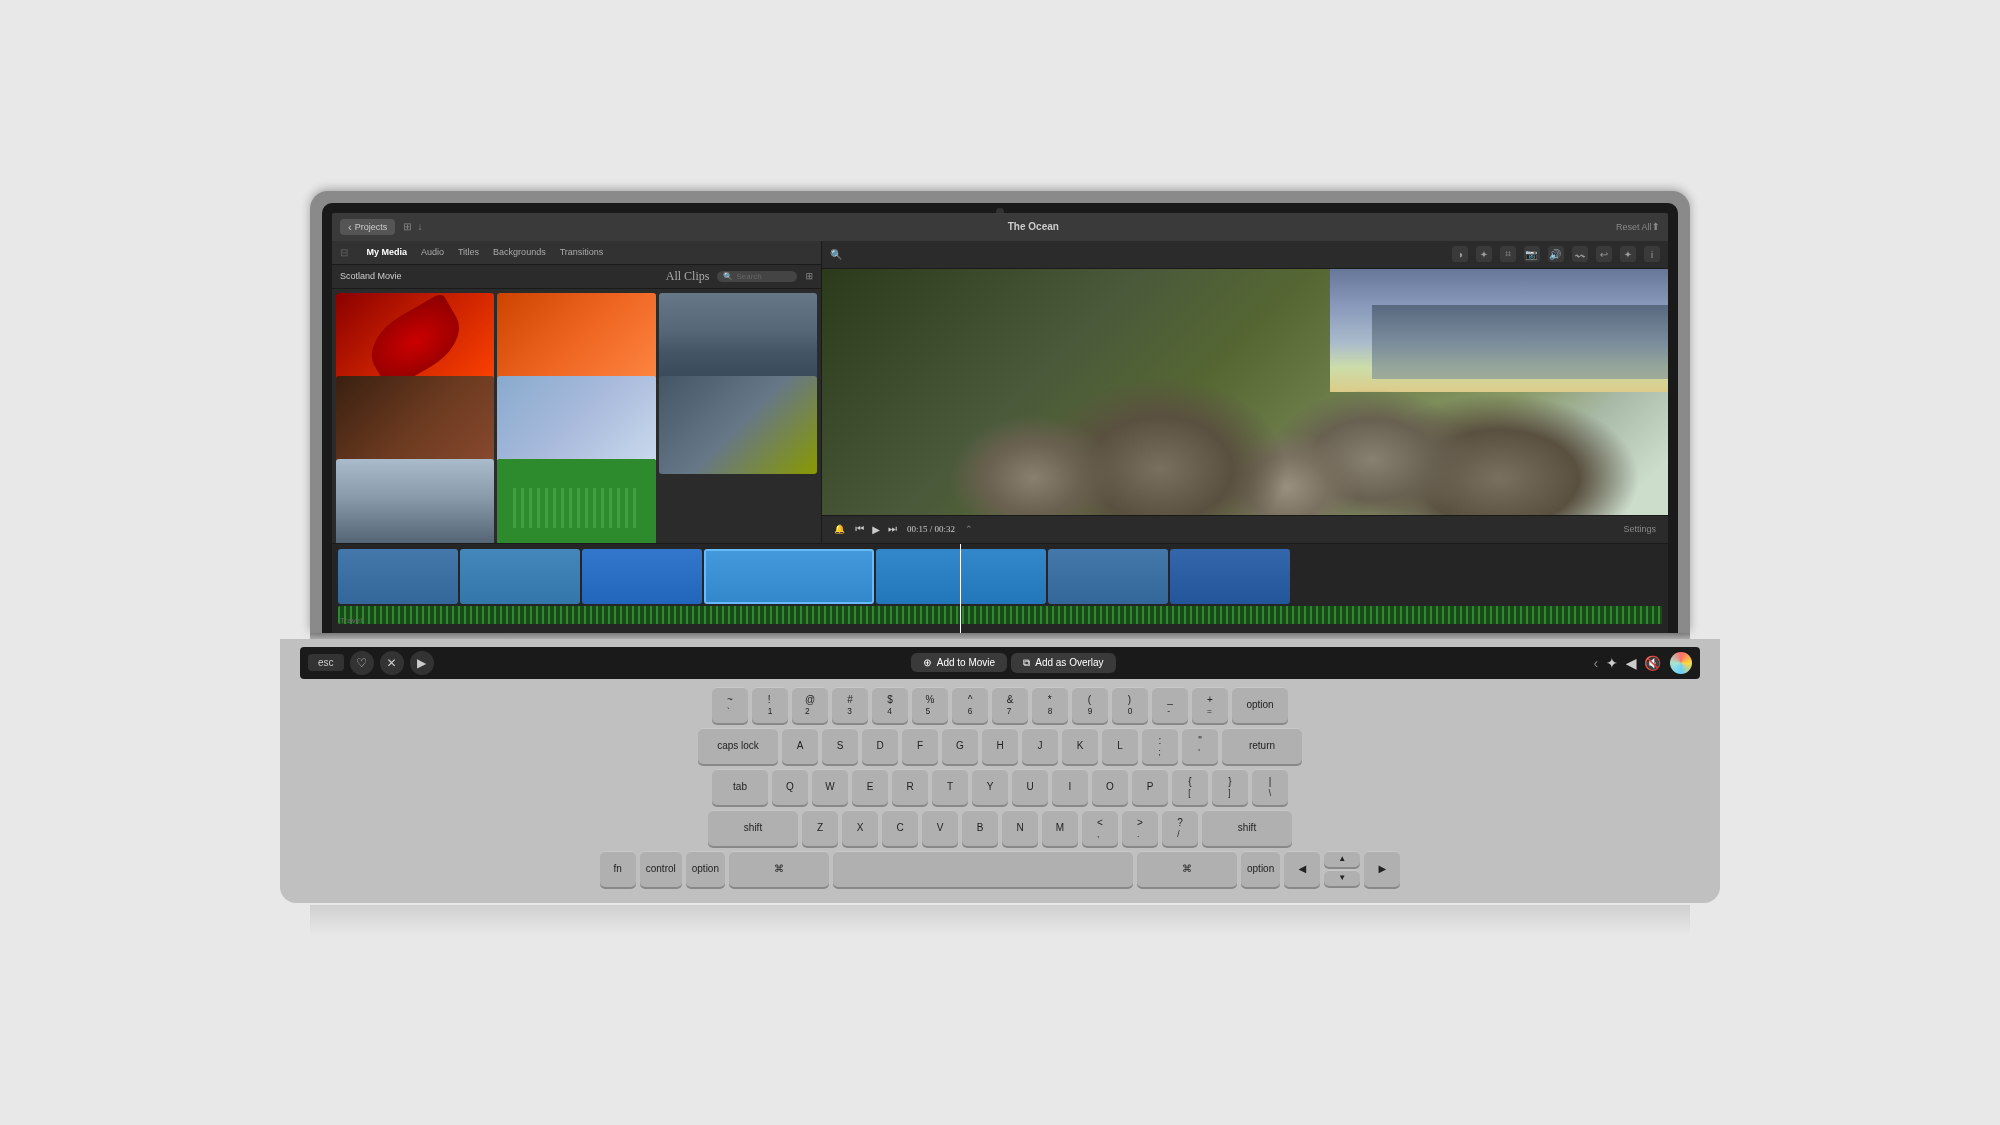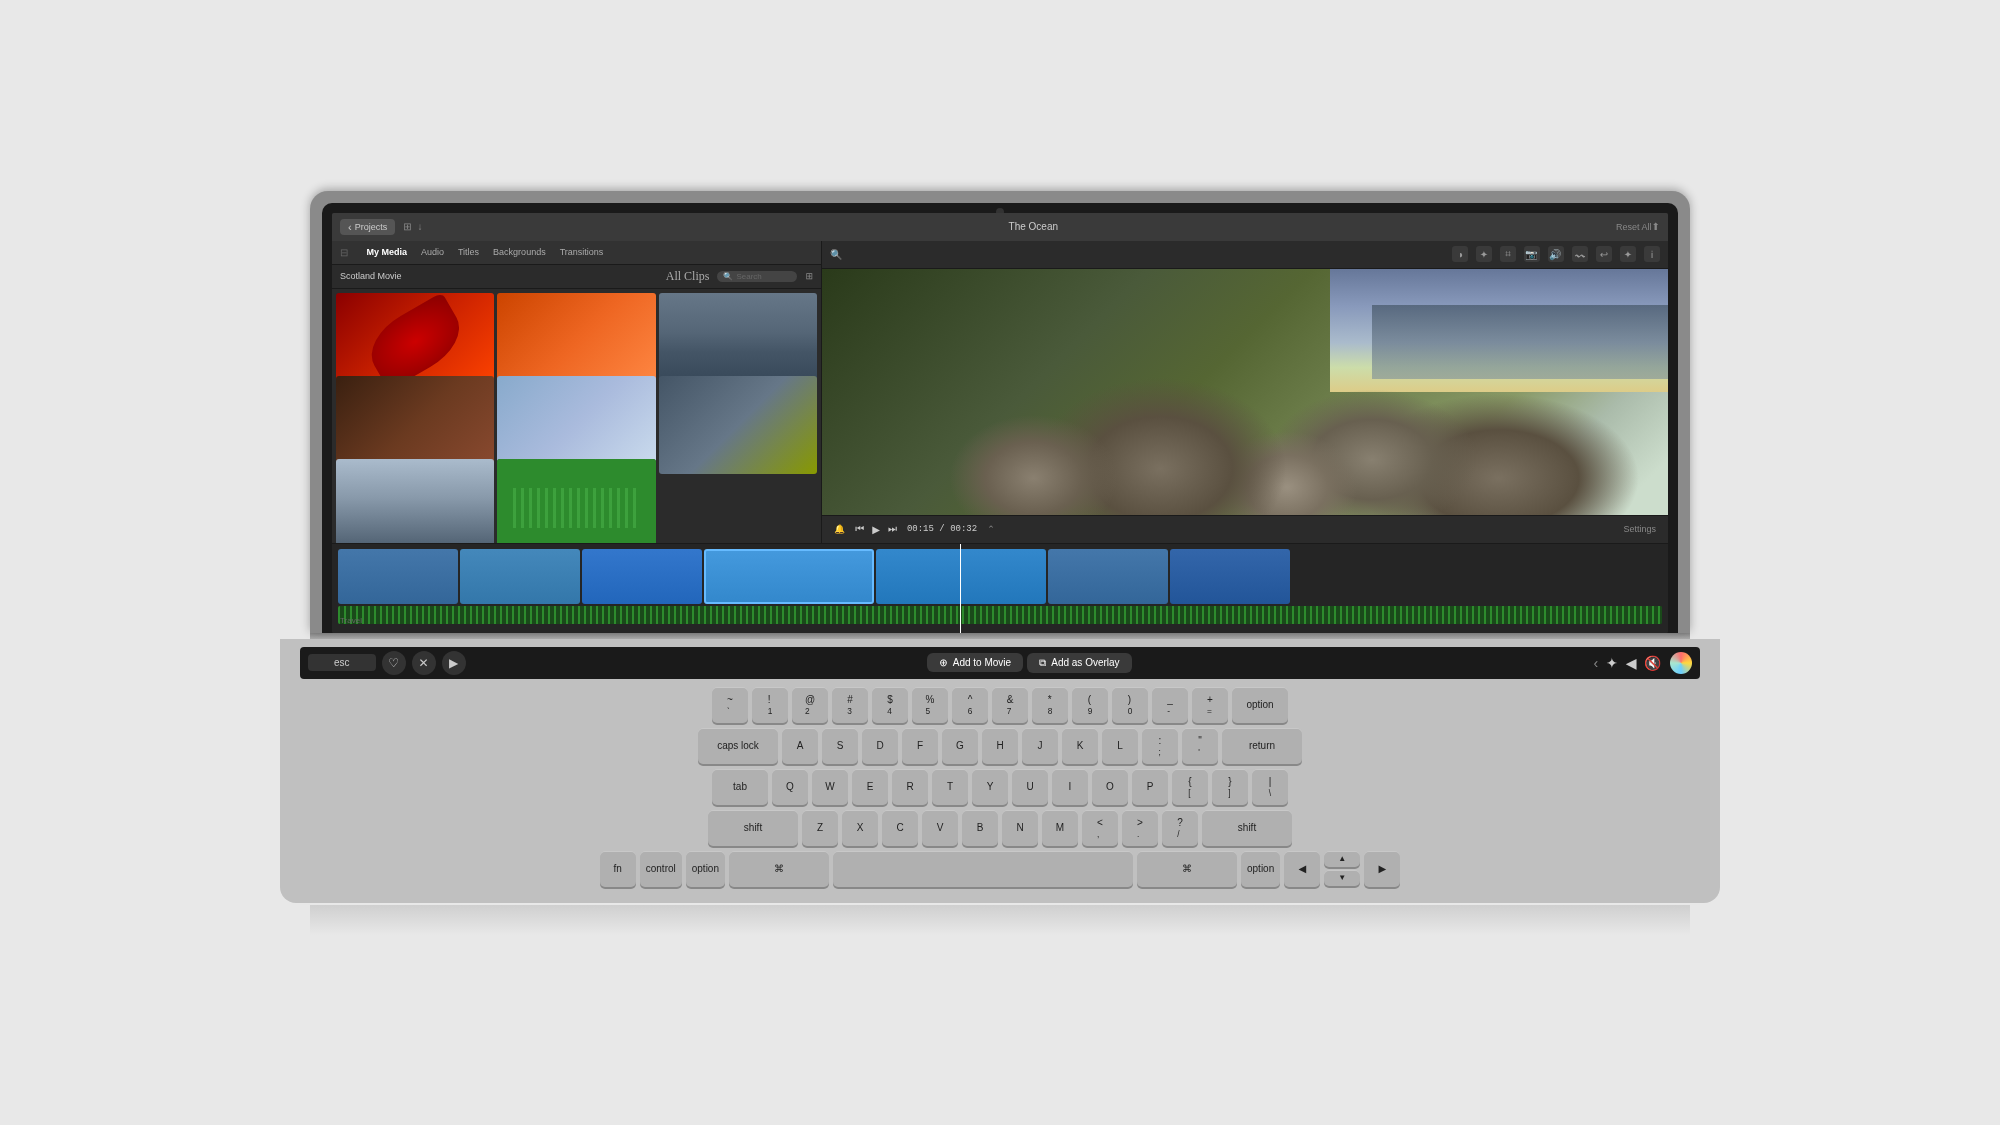--- a/index.html
+++ b/index.html
@@ -107,21 +107,21 @@
 
     .top-bar-icons {
       display: flex;
       gap: 6px;
       align-items: center;
     }
 
     .top-bar-title {
       color: #ccc;
       font-size: 10px;
-      font-weight: 400;
+      font-weight: 700;
       margin-left: 28px;
     }
 
     .top-bar-right {
       display: flex;
       align-items: flex-end;
     }
 
     .reset-all {
       color: #888;
@@ -416,21 +416,21 @@
     }
 
     .ctrl-btn {
       color: #ccc;
       font-size: 10px;
     }
 
     .time-display {
       color: #ccc;
       font-size: 9px;
-      font-family: Liberation Mono, monospace;
+      font-family: Liberation Serif, serif;
     }
 
     .settings-btn {
       margin-left: auto;
       color: #888;
       font-size: 9px;
     }
 
     
     .timeline {
@@ -533,21 +533,21 @@
     .tb-left {
       display: flex;
       gap: 6px;
       align-items: center;
     }
 
     .tb-esc {
       background: #333;
       color: #ccc;
       font-size: 10px;
-      padding: 3px 26px;
+      padding: 3px 10px;
       border-radius: 4px;
     }
 
     .tb-icon-btn {
       background: #333;
       border-radius: 50%;
       width: 24px;
       height: 24px;
       display: flex;
       align-items: center;

